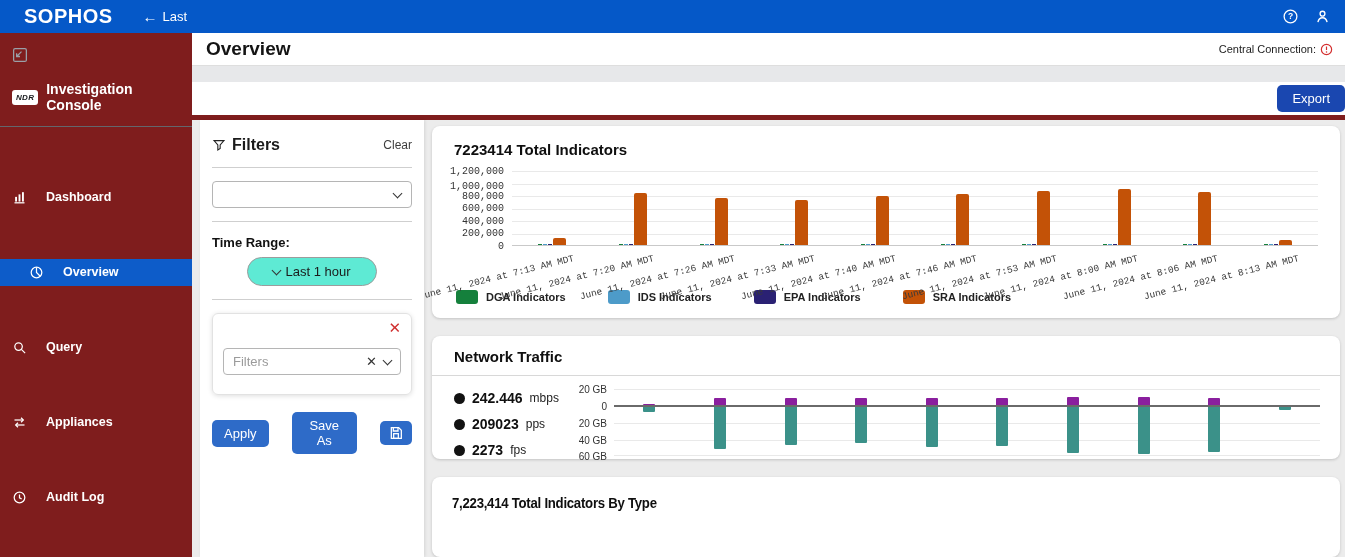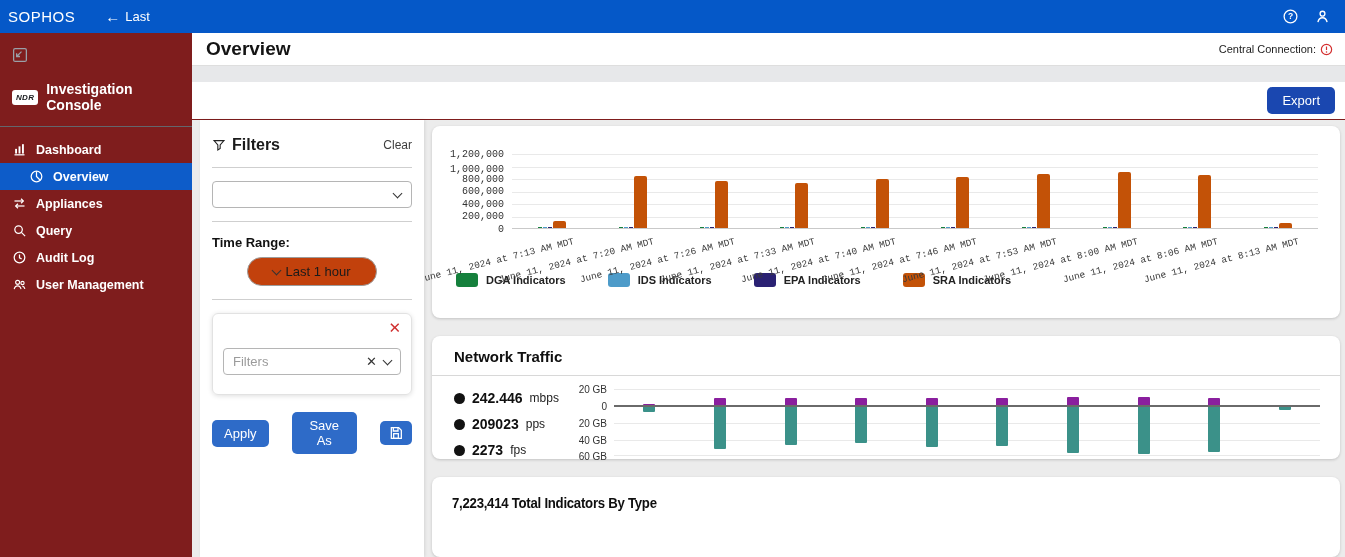--- a/index.html
+++ b/index.html
@@ -1,74 +1,74 @@
 <!DOCTYPE html>
 <html><head>
 <meta charset="utf-8">
 <style>
   * { box-sizing: border-box; margin: 0; padding: 0; }
   html,body { width:1345px; height:557px; overflow:hidden; background:#ececec;
     font-family:"Liberation Sans", sans-serif; color:#1b1b1b; }
 
   
   .topbar { height:33px; background:#0558c8; display:flex; align-items:center; color:#fff; }
-  .logo { font-size:15px; font-weight:normal; letter-spacing:.5px; padding:0 22px 0 8px; }
+  .logo { font-size:20px; font-weight:bold; letter-spacing:.5px; padding:0 22px 0 24px; }
   .back { display:flex; align-items:center; gap:5px; font-size:13px; cursor:pointer; margin-left:8px; }
   .back-arrow { font-size:15px; line-height:1; }
   .topbar-right { margin-left:auto; display:flex; align-items:center; gap:15px; padding-right:14px; }
   .tb-icon svg { width:17px; height:17px; display:block; }
 
   
   .app { display:flex; height:524px; }
 
   
   .sidebar { width:192px; flex-shrink:0; background:#7f1d1d; color:#fff; display:flex; flex-direction:column; }
   .collapse-btn { margin:13px 0 0 11px; width:18px; height:18px; color:#9aa0a8; cursor:pointer; }
   .collapse-btn svg { width:18px; height:18px; }
   .product { display:flex; align-items:center; gap:8px; margin:17px 12px 13px 12px; }
   .ndr-badge { background:#fff; color:#17191d; font-size:8px; font-weight:bold; font-style:italic;
     padding:3px 4px; border-radius:3px; letter-spacing:.3px; }
   .product-name { font-size:14px; font-weight:bold; }
   .side-hr { border:0; border-top:1px solid #63666c; margin:0 0 9px 0; }
-  .nav-item { display:flex; align-items:center; gap:9px; padding:6px 12px; font-size:12.5px;
-    font-weight:bold; cursor:pointer; min-height:27px; }
+  .nav-item { display:flex; align-items:flex-start; gap:19px; padding:6px 12px; font-size:12.5px;
+    font-weight:bold; cursor:pointer; min-height:27px;margin-top:48px; }
   .nav-item.child { padding-left:29px; }
   .nav-item.active { background:#0d5cc9; }
   .nav-item .icn, .nav-item .icn svg { width:15px; height:15px; display:block; flex-shrink:0; }
 
   
   main { flex:1; min-width:0; display:flex; flex-direction:column; }
   .page-header { height:33px; background:#fff; display:flex; align-items:center;
     padding:0 12px 0 14px; border-bottom:1px solid #dedede; }
   .page-title { font-size:19px; font-weight:bold; color:#141414; }
   .central { margin-left:auto; display:flex; align-items:center; gap:4px; font-size:11px; color:#1d1d1d; }
   .central svg { width:13px; height:13px; display:block; }
   .gray-band { height:16px; background:#e7e8ea; }
   .toolbar { height:38px; background:#fff; display:flex; align-items:center;
-    justify-content:flex-end; padding-right:10px; border-bottom:1px solid #7f1d1d; }
+    justify-content:flex-end; border-bottom:5px solid #7f1d1d; }
   .export-btn { background:#1a47b0; color:#fff; border:none; border-radius:5px;
     font-size:13px; padding:6px 15px; cursor:pointer; font-family:inherit; }
 
   .content { flex:1; min-height:0; display:flex; background:#ececec; }
 
   
   .filters-panel { width:224px; flex-shrink:0; margin-left:8px; background:#fff;
     padding:16px 12px 0 12px; box-shadow:1px 0 3px rgba(0,0,0,.10); }
   .filters-head { display:flex; align-items:center; }
   .filters-title { font-size:16px; font-weight:bold; display:flex; align-items:center; gap:6px; }
   .filters-title svg { width:14px; height:14px; }
   .clear-link { margin-left:auto; font-size:12px; color:#3d3d3d; cursor:pointer; }
   .panel-hr { border:0; border-top:1px solid #cfcfcf; margin:13px 0; }
   .panel-label { font-size:13px; font-weight:bold; color:#111; margin-bottom:7px; }
   .select-box { height:27px; border:1px solid #b5b5b5; border-radius:4px; display:flex;
     align-items:center; justify-content:flex-end; padding:0 10px; cursor:pointer; background:#fff; }
   .chev { width:7px; height:7px; border-right:1.8px solid #333; border-bottom:1.8px solid #333;
     transform:rotate(45deg); margin-top:-3px; }
   .time-pill { width:fit-content; margin:4px auto 2px auto; display:flex; align-items:center; gap:5px;
-    border:1px solid #9c9c9c; border-radius:17px; padding:6px 25px; font-size:13px; cursor:pointer; background:#c2410c; }
+    border:1px solid #9c9c9c; border-radius:17px; padding:6px 25px; font-size:13px; cursor:pointer; background:#5eead4; }
   .filter-card { position:relative; border:1px solid #e2e2e2; border-radius:6px;
     box-shadow:0 1px 5px rgba(0,0,0,.13); height:82px; padding:8px 10px; margin-top:2px; }
   .remove-x { position:absolute; top:5px; right:10px; color:#d02f2f; font-size:15px; cursor:pointer; }
   .filter-input { margin-top:26px; display:flex; align-items:center; gap:7px;
     border:1px solid #b5b5b5; border-radius:4px; height:27px; padding:0 9px; background:#fff; }
   .filter-input input { border:none; outline:none; flex:1; min-width:0; font-size:13px;
     font-family:inherit; color:#333; }
   .filter-input input::placeholder { color:#9b9b9b; }
   .xmark { color:#333; font-size:13px; cursor:pointer; }
   .btn-row { display:flex; align-items:center; gap:23px; margin-top:17px; }
@@ -176,36 +176,36 @@
             <svg viewBox="0 0 24 24" fill="none" stroke="currentColor" stroke-width="2">
               <circle cx="12" cy="12" r="8.5"></circle>
               <path d="M12 3.5V12l6 6"></path>
             </svg>
           </span>
           <span>Overview</span>
         </div>
         <div class="nav-item">
           <span class="icn">
             <svg viewBox="0 0 24 24" fill="none" stroke="currentColor" stroke-width="2">
+              <circle cx="10.5" cy="10.5" r="6"></circle>
+              <path d="M15 15l6 6"></path>
+            </svg>
+          </span>
+          <span>Query</span>
+        </div>
+        <div class="nav-item">
+          <span class="icn">
+            <svg viewBox="0 0 24 24" fill="none" stroke="currentColor" stroke-width="2">
               <path d="M4 8h14"></path>
               <path d="M14.5 4.5L18 8l-3.5 3.5"></path>
               <path d="M20 16H6"></path>
               <path d="M9.5 12.5L6 16l3.5 3.5"></path>
             </svg>
           </span>
           <span>Appliances</span>
-        </div>
-        <div class="nav-item">
-          <span class="icn">
-            <svg viewBox="0 0 24 24" fill="none" stroke="currentColor" stroke-width="2">
-              <circle cx="10.5" cy="10.5" r="6"></circle>
-              <path d="M15 15l6 6"></path>
-            </svg>
-          </span>
-          <span>Query</span>
         </div>
         <div class="nav-item">
           <span class="icn">
             <svg viewBox="0 0 24 24" fill="none" stroke="currentColor" stroke-width="2">
               <circle cx="12" cy="12" r="8.5"></circle>
               <path d="M12 7v5.5l3.5 2"></path>
             </svg>
           </span>
           <span>Audit Log</span>
         </div>
@@ -281,20 +281,21 @@
                 <path d="M8 4v5h7V4"></path>
                 <rect x="8.5" y="13" width="7" height="7"></rect>
               </svg>
           </button>
         </div>
       </div>
 
       <div class="charts">
 
         <div class="card card1">
+          <div class="card-title">7223414 Total Indicators</div>
           <div class="c1-body">
             <div class="c1-yaxis" id="c1-yaxis">
                 <span style="top: -5.5px;">1,200,000</span>
                 <span style="top: 10px;">1,000,000</span>
                 <span style="top: 19.5px;">800,000</span>
                 <span style="top: 32px;">600,000</span>
                 <span style="top: 44.5px;">400,000</span>
                 <span style="top: 57px;">200,000</span>
                 <span style="top: 69.5px;">0</span>
               </div>

